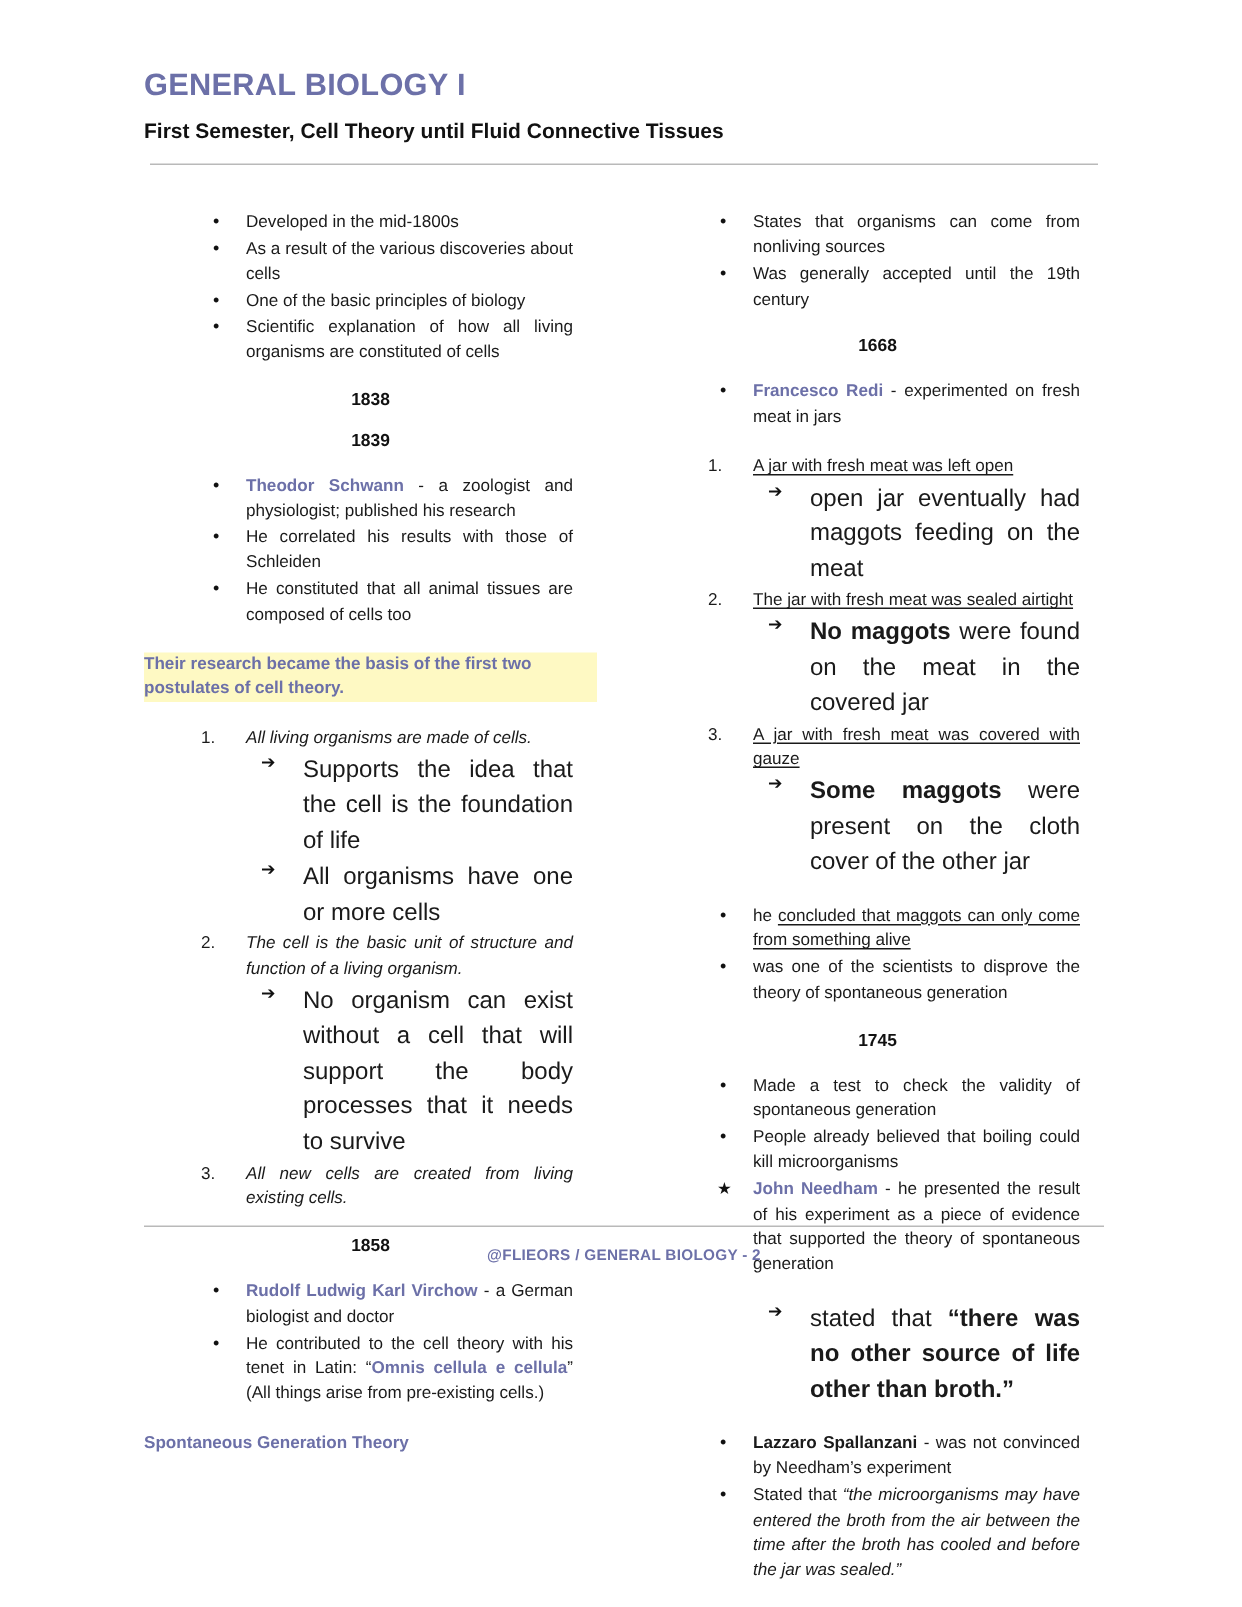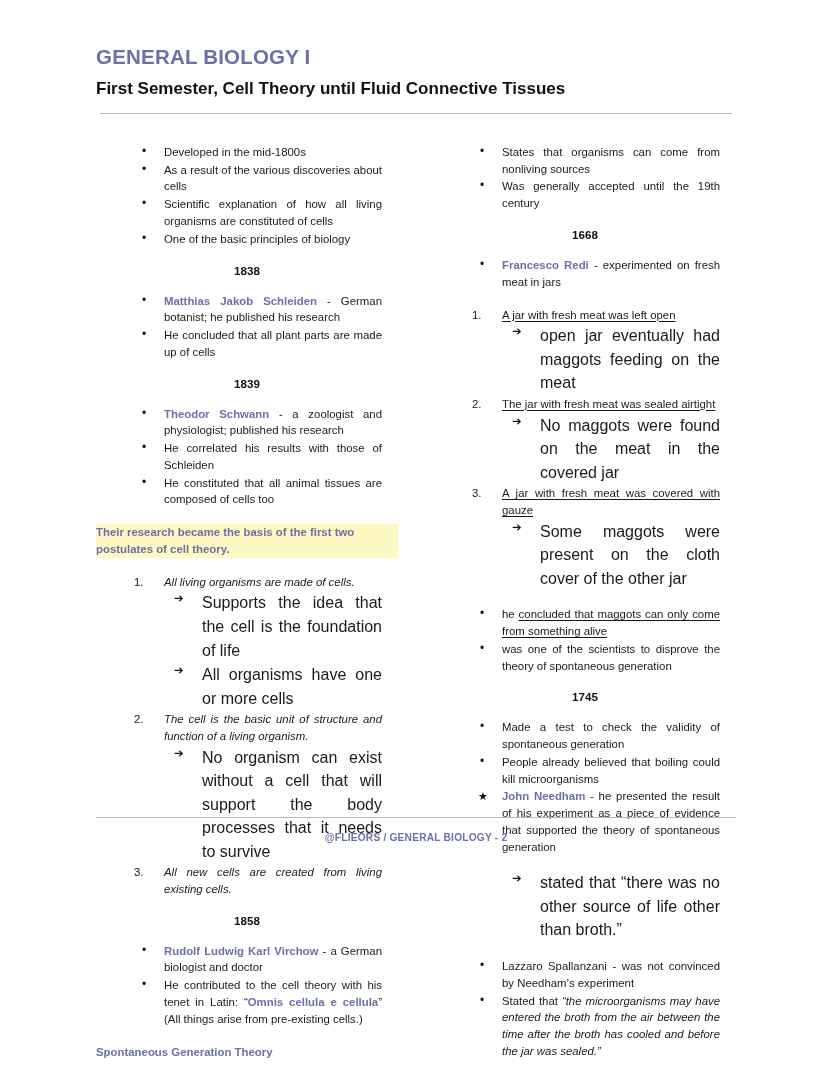--- a/index.html
+++ b/index.html
@@ -20,21 +20,21 @@
   }
   .doc-title {
     font-size: 20.5px;
     font-weight: bold;
     letter-spacing: 0.2px;
     color: #6C70A8;
     margin: 0 0 10px 0;
     line-height: 1.1;
   }
   .doc-subtitle {
-    font-size: 17px;
+    font-size: 14px;
     font-weight: bold;
     color: #111111;
     margin: 0 0 14px 0;
     line-height: 1.2;
   }
   .rule {
     height: 1px;
     background: #b9b9b9;
     margin: 0 4px 14px 4px;
   }
@@ -115,21 +115,21 @@
     position: absolute;
     left: 62px;
     top: -1px;
     font-size: 11.5px;
     color: #111;
   }
 
   .nm { color: #6C70A8; font-weight: bold; }
   .u  { text-decoration: underline; text-underline-offset: 2px; }
   .it { font-style: italic; }
-  .bd { font-weight: normal; }
+  .bd { font-weight: bold; }
 
   .footer {
     position: absolute;
     left: 96px;
     right: 92px;
     bottom: 34px;
     text-align: center;
   }
   .footer .fr {
     height: 1px;
@@ -152,29 +152,25 @@
   <div class="doc-subtitle">First Semester, Cell Theory until Fluid Connective Tissues</div>
   <div class="rule"></div>
 
   <div class="columns">
 
     <div class="col">
 
       <ul class="bul">
         <li class="b">Developed in the mid-1800s</li>
         <li class="b">As a result of the various discoveries about cells</li>
+        <li class="b">One of the basic principles of biology</li>
         <li class="b">Scientific explanation of how all living organisms are constituted of cells</li>
-        <li class="b">One of the basic principles of biology</li>
       </ul>
 
       <div class="year">1838</div>
-      <ul class="bul">
-        <li class="b"><span class="nm">Matthias Jakob Schleiden</span><span> - German botanist; he published his research</span></li>
-        <li class="b">He concluded that all plant parts are made up of cells</li>
-      </ul>
 
       <div class="year">1839</div>
       <ul class="bul">
         <li class="b"><span class="nm">Theodor Schwann</span><span> - a zoologist and physiologist; published his research</span></li>
         <li class="b">He correlated his results with those of Schleiden</li>
         <li class="b">He constituted that all animal tissues are composed of cells too</li>
       </ul>
 
       <div class="subhead hl">Their research became the basis of the first two postulates of cell theory.</div>
 

